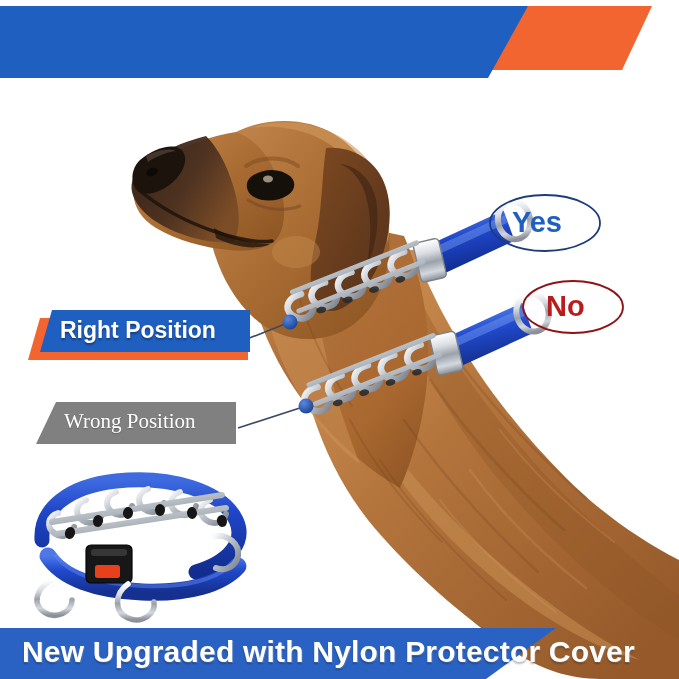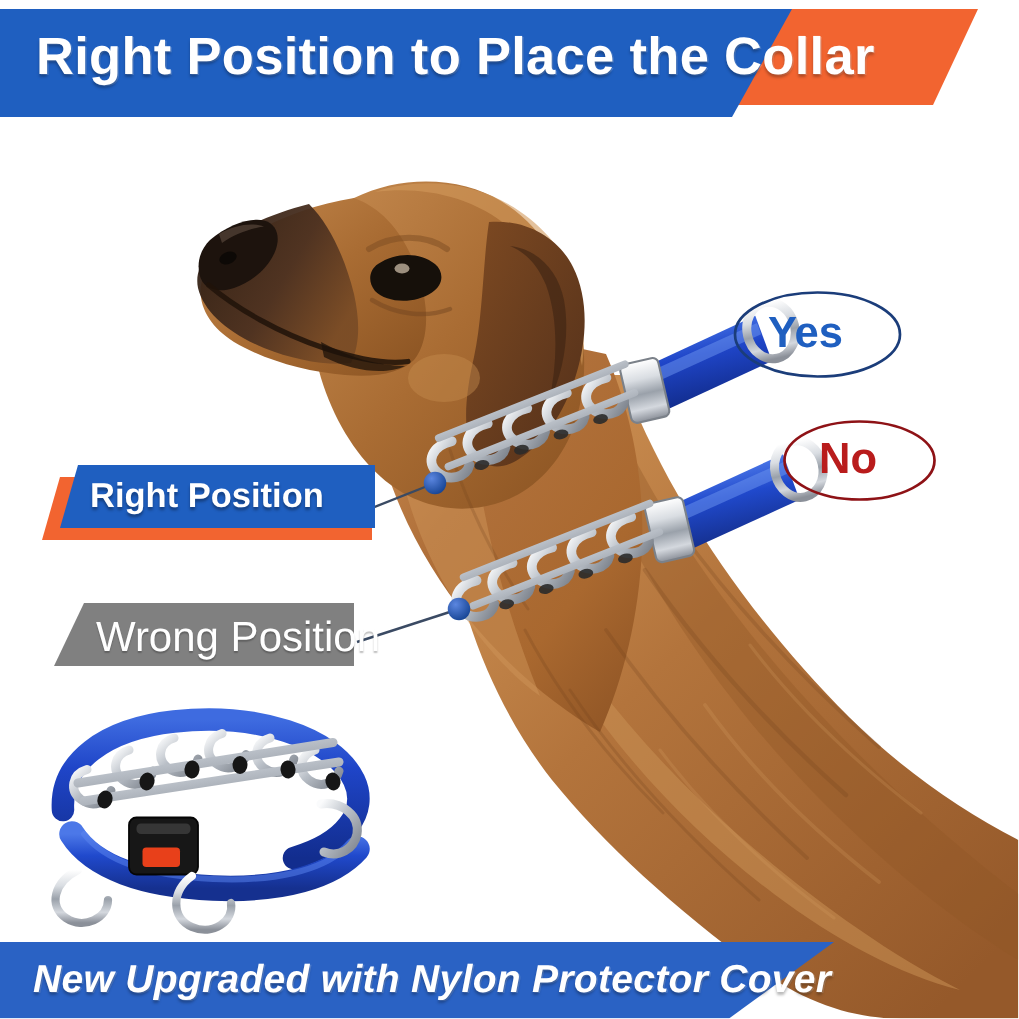--- a/index.html
+++ b/index.html
@@ -28,43 +28,43 @@
        0 2px 2px rgba(0,0,0,.28),
        1px 1px 0 rgba(255,255,255,.18);
   }
   #top-title{
     left:24px;top:16px;
     font-size:35px;
     line-height:44px;
   }
   #bottom-title{
     left:22px;top:634px;
-    font-size:26px;
+    font-size:30px;
     line-height:36px;
-    font-style:italic;
   }
 
   
   .callout-text{
     position:absolute;
     color:#ffffff;
     white-space:nowrap;
     font-weight:bold;
     text-align:right;
   }
   #right-pos-text{
     left:60px;top:317px;
     font-size:23px;
     text-shadow:0 2px 2px rgba(0,0,0,.35);
   }
   #wrong-pos-text{
     left:64px;top:409px;
-    font-size:28px;
+    font-size:21px;
     font-weight:normal;
     text-shadow:0 1px 1px rgba(0,0,0,.25);
+    font-family:Liberation Serif, serif;
   }
 
   
   .badge-text{
     position:absolute;
     font-weight:bold;
     white-space:nowrap;
     text-align:right;
   }
   #yes-text{
@@ -353,24 +353,20 @@
     <polygon points="0,6 528,6 488,78 0,78" fill="#1F5FC0"></polygon>
 
     <polygon points="0,628 556,628 486,679 0,679" fill="#2A62C4"></polygon>
 
     <polygon points="40,318 248,318 248,360 28,360" fill="#F26430"></polygon>
     <polygon points="52,310 250,310 250,352 40,352" fill="#1F5FC0"></polygon>
 
     <polygon points="56,402 236,402 236,444 36,444" fill="#808080"></polygon>
   </svg>
 
-  <div class="banner-text" id="top-title">
-    <span>Right Position to Place the</span>
-    <span>Collar</span>
-  </div>
 
   <div class="banner-text" id="bottom-title">New Upgraded with Nylon Protector Cover</div>
 
   <div class="callout-text" id="right-pos-text">Right Position</div>
 
   <div class="callout-text" id="wrong-pos-text">Wrong Position</div>
 
   <div class="badge-text" id="yes-text">Yes</div>
 
   <div class="badge-text" id="no-text">No</div>

